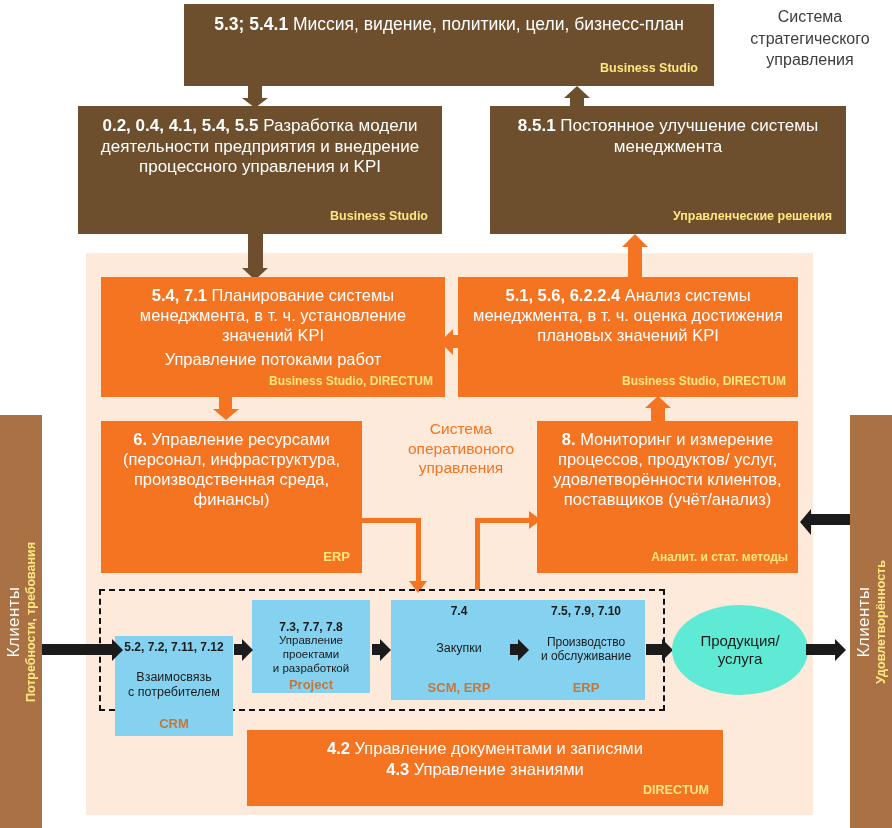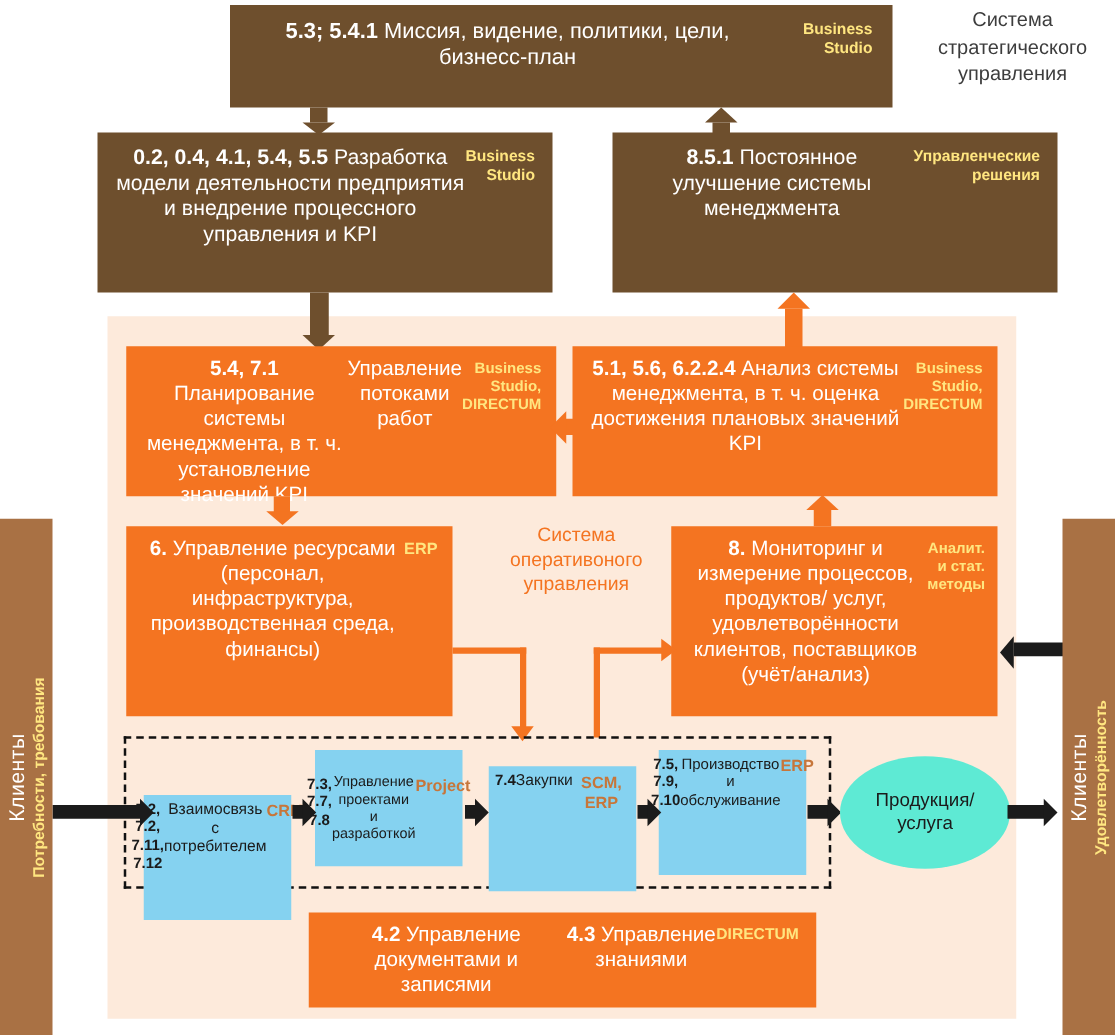--- a/index.html
+++ b/index.html
@@ -13,22 +13,22 @@
     height:828px;
     overflow:hidden;
     background:#ffffff;
   }
 
   
   .box{
     position:absolute;
     box-sizing:border-box;
     display:flex;
-    flex-direction:row;
-    justify-content:center;
+    flex-direction:column;
+    justify-content:space-between;
     text-align:center;
     color:#ffffff;
     line-height:1.22;
   }
   .brown{ background:#6e4f2d; }
   .orange{ background:#f47421; }
   .blue{
     background:#85d2f0;
     color:#1b1b1b;
     line-height:1.2;
@@ -235,21 +235,21 @@
   </div>
 
   <div class="box blue" style="left:252px; top:600px; width:118px; height:93px; padding:20px 5px; font-size:11.5px;">
     <span class="ttl num" style="font-size:12px;">7.3, 7.7, 7.8</span>
     <span class="ttl" style="white-space:pre-line; font-size:11.5px;">Управление
 проектами
 и разработкой</span>
     <span class="tool-blue" style="font-size:13px;">Project</span>
   </div>
 
-  <div class="box blue" style="left:391px; top:600px; width:118px; height:100px; padding:4px 5px; font-size:11.5px;margin-top:13px;">
+  <div class="box blue" style="left:391px; top:600px; width:136px; height:100px; padding:4px 5px; font-size:11.5px;">
     <span class="ttl num" style="font-size:12px;">7.4</span>
     <span class="ttl" style="white-space:pre-line; font-size:12.5px;">Закупки</span>
     <span class="tool-blue" style="font-size:13px;">SCM, ERP</span>
   </div>
 
   <div class="box blue" style="left:527px; top:600px; width:118px; height:100px; padding:4px 5px; font-size:11.5px;">
     <span class="ttl num" style="font-size:12px;">7.5, 7.9, 7.10</span>
     <span class="ttl" style="white-space:pre-line; font-size:12px;">Производство
 и обслуживание</span>
     <span class="tool-blue" style="font-size:13px;">ERP</span>
@@ -272,21 +272,21 @@
 
   <div id="product" style="white-space:pre-line;">Продукция/
 услуга</div>
 
   <div class="ashaft" style="left:806px; top:644px; width:30px; height:11px; background:#1b1b1b;"></div>
   <div class="ahead tiny right" style="left:835px; top:639px; border-left:11px solid #1b1b1b;"></div>
 
   <div class="ashaft" style="left:811px; top:514px; width:70px; height:11px; background:#1b1b1b;"></div>
   <div class="ahead tiny left" style="left:800px; top:509px; border-right:11px solid #1b1b1b;"></div>
 
-  <div class="box orange" style="left:247px; top:730px; width:406px; height:76px; padding:8px 14px; font-size:16.5px;">
+  <div class="box orange" style="left:247px; top:730px; width:476px; height:76px; padding:8px 14px; font-size:16.5px;">
     <span class="ttl"><b class="num">4.2</b><span> Управление документами и записями</span></span>
     <span class="ttl"><b class="num">4.3</b><span> Управление знаниями</span></span>
     <span class="tool" style="font-size:12.5px;">DIRECTUM</span>
   </div>
 
   <div class="sidebar" id="sidebar-left">
     <div class="vert">
       <span class="l1">Клиенты</span>
       <span class="l2">Потребности, требования</span>
     </div>

